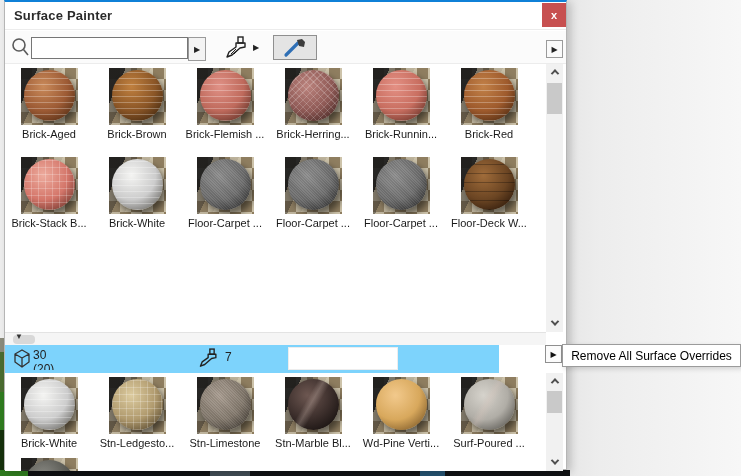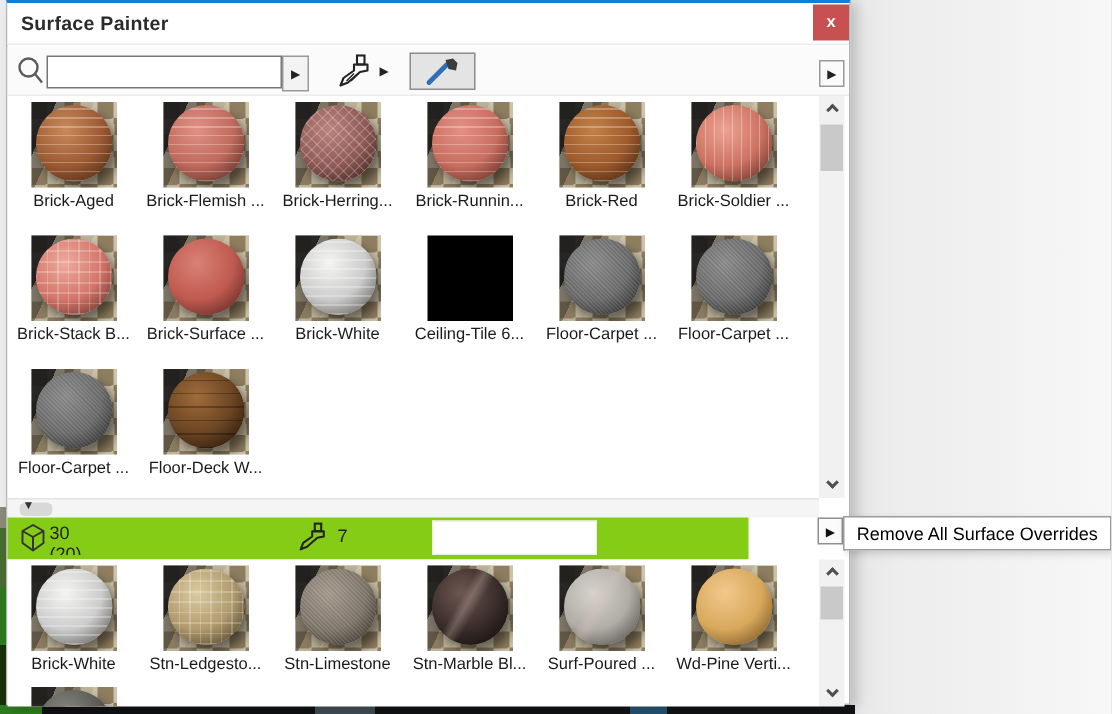--- a/index.html
+++ b/index.html
@@ -56,21 +56,21 @@
   .scroll-thumb{position:absolute;left:1px;width:15px;background:#c9c9c9;cursor:pointer;}
   .thumb-top{top:19px;height:31px;}
   .thumb-bot{top:18px;height:22px;}
 
   
   .splitter{position:absolute;left:0;top:330px;width:541px;height:13px;background:#f5f5f5;border-top:1px solid #e3e3e3;}
   .splitter-pill{position:absolute;left:8px;top:2px;width:22px;height:9px;background:#d8d8d8;border-radius:4px;cursor:pointer;}
   .splitter-caret{position:absolute;left:2px;top:-3px;font-size:8px;color:#333;}
 
   
-  .statusbar{position:absolute;left:0;top:343px;width:494px;height:28px;background:#84cc16;}
+  .statusbar{position:absolute;left:0;top:343px;width:494px;height:28px;background:#7dd3fc;}
   .cube-icon{position:absolute;left:8px;top:4px;}
   .count-block{position:absolute;left:28px;top:3px;height:22px;overflow:hidden;font-size:12px;line-height:14px;color:#222;}
   .brush-small{position:absolute;left:192px;top:3px;}
   .painted-count{position:absolute;left:220px;top:5px;font-size:12px;color:#222;}
   .status-field{position:absolute;left:283px;top:2px;width:110px;height:23px;background:#fff;border:1px solid #ededed;font-size:12px;padding:0 4px;outline:none;}
 
   
   .flyout-btn{position:absolute;left:545px;top:345px;width:17px;height:18px;background:#fbfbfb;border:1px solid #8f8f8f;display:flex;align-items:center;justify-content:center;font-size:8px;color:#111;cursor:pointer;z-index:5;}
   .flyout-menu{position:absolute;left:562px;top:344px;width:179px;height:23px;background:#fff;border:1px solid #9b9b9b;box-shadow:2px 2px 5px rgba(0,0,0,.15);z-index:5;}
   .flyout-item{width:100%;height:100%;display:flex;align-items:center;justify-content:center;font-size:12px;color:#000;cursor:pointer;white-space:nowrap;}
@@ -122,20 +122,26 @@
     <div class="palette top">
       <div class="grid rows-top" id="top-grid">
           <div class="tile">
             <div class="thumb">
               <div class="sphere" style="background-image: repeating-linear-gradient(0deg, rgba(255, 255, 255, 0.28) 0px, rgba(255, 255, 255, 0.28) 1px, rgba(0, 0, 0, 0) 1px, rgba(0, 0, 0, 0) 6px), radial-gradient(circle at 38% 32%, rgb(201, 138, 90) 0%, rgb(156, 90, 52) 52%, rgb(69, 37, 15) 95%);"></div>
             </div>
             <div class="tile-label">Brick-Aged</div>
           </div>
           <div class="tile">
             <div class="thumb">
+              <div class="sphere" style="background-image: repeating-linear-gradient(0deg, rgba(255, 255, 255, 0.28) 0px, rgba(255, 255, 255, 0.28) 1px, rgba(0, 0, 0, 0) 1px, rgba(0, 0, 0, 0) 6px), radial-gradient(circle at 38% 32%, rgb(192, 128, 63) 0%, rgb(138, 85, 38) 52%, rgb(53, 32, 12) 95%);"></div>
+            </div>
+            <div class="tile-label">Brick-Brown</div>
+          </div>
+          <div class="tile">
+            <div class="thumb">
               <div class="sphere" style="background-image: repeating-linear-gradient(0deg, rgba(255, 255, 255, 0.28) 0px, rgba(255, 255, 255, 0.28) 1px, rgba(0, 0, 0, 0) 1px, rgba(0, 0, 0, 0) 6px), radial-gradient(circle at 38% 32%, rgb(224, 145, 134) 0%, rgb(191, 106, 92) 52%, rgb(80, 40, 31) 95%);"></div>
             </div>
             <div class="tile-label">Brick-Flemish ...</div>
           </div>
           <div class="tile">
             <div class="thumb">
               <div class="sphere" style="background-image: repeating-linear-gradient(45deg, rgba(255, 255, 255, 0.18) 0px, rgba(255, 255, 255, 0.18) 1px, rgba(0, 0, 0, 0) 1px, rgba(0, 0, 0, 0) 5px), repeating-linear-gradient(-45deg, rgba(255, 255, 255, 0.18) 0px, rgba(255, 255, 255, 0.18) 1px, rgba(0, 0, 0, 0) 1px, rgba(0, 0, 0, 0) 5px), radial-gradient(circle at 38% 32%, rgb(187, 131, 125) 0%, rgb(143, 90, 86) 52%, rgb(58, 32, 29) 95%);"></div>
             </div>
             <div class="tile-label">Brick-Herring...</div>
           </div>
@@ -146,45 +152,29 @@
             <div class="tile-label">Brick-Runnin...</div>
           </div>
           <div class="tile">
             <div class="thumb">
               <div class="sphere" style="background-image: repeating-linear-gradient(0deg, rgba(255, 255, 255, 0.28) 0px, rgba(255, 255, 255, 0.28) 1px, rgba(0, 0, 0, 0) 1px, rgba(0, 0, 0, 0) 6px), radial-gradient(circle at 38% 32%, rgb(194, 129, 72) 0%, rgb(158, 90, 44) 52%, rgb(63, 34, 14) 95%);"></div>
             </div>
             <div class="tile-label">Brick-Red</div>
           </div>
           <div class="tile">
             <div class="thumb">
-              <div class="sphere" style="background-image: repeating-linear-gradient(90deg, rgba(255, 255, 255, 0.32) 0px, rgba(255, 255, 255, 0.32) 1px, rgba(0, 0, 0, 0) 1px, rgba(0, 0, 0, 0) 6px), radial-gradient(circle at 38% 32%, rgb(237, 163, 146) 0%, rgb(205, 114, 98) 52%, rgb(92, 44, 34) 95%);"></div>
-            </div>
-            <div class="tile-label">Brick-Soldier ...</div>
-          </div>
-          <div class="tile">
-            <div class="thumb">
               <div class="sphere" style="background-image: repeating-linear-gradient(0deg, rgba(255, 255, 255, 0.22) 0px, rgba(255, 255, 255, 0.22) 1px, rgba(0, 0, 0, 0) 1px, rgba(0, 0, 0, 0) 7px), repeating-linear-gradient(90deg, rgba(255, 255, 255, 0.22) 0px, rgba(255, 255, 255, 0.22) 1px, rgba(0, 0, 0, 0) 1px, rgba(0, 0, 0, 0) 7px), radial-gradient(circle at 38% 32%, rgb(237, 171, 157) 0%, rgb(212, 118, 106) 52%, rgb(96, 44, 36) 95%);"></div>
             </div>
             <div class="tile-label">Brick-Stack B...</div>
           </div>
           <div class="tile">
             <div class="thumb">
-              <div class="sphere" style="background-image: radial-gradient(circle at 38% 32%, rgb(217, 129, 117) 0%, rgb(191, 90, 80) 52%, rgb(84, 35, 29) 95%);"></div>
-            </div>
-            <div class="tile-label">Brick-Surface ...</div>
-          </div>
-          <div class="tile">
-            <div class="thumb">
               <div class="sphere" style="background-image: repeating-linear-gradient(0deg, rgba(255, 255, 255, 0.28) 0px, rgba(255, 255, 255, 0.28) 1px, rgba(0, 0, 0, 0) 1px, rgba(0, 0, 0, 0) 6px), radial-gradient(circle at 38% 32%, rgb(244, 244, 242) 0%, rgb(204, 204, 204) 52%, rgb(85, 83, 78) 95%);"></div>
             </div>
             <div class="tile-label">Brick-White</div>
-          </div>
-          <div class="tile">
-            <div class="thumb black"></div>
-            <div class="tile-label">Ceiling-Tile 6...</div>
           </div>
           <div class="tile">
             <div class="thumb">
               <div class="sphere" style="background-image: repeating-linear-gradient(45deg, rgba(255, 255, 255, 0.07) 0px, rgba(255, 255, 255, 0.07) 1px, rgba(0, 0, 0, 0.05) 1px, rgba(0, 0, 0, 0.05) 2px), radial-gradient(circle at 38% 32%, rgb(141, 141, 141) 0%, rgb(109, 109, 109) 52%, rgb(38, 38, 38) 95%);"></div>
             </div>
             <div class="tile-label">Floor-Carpet ...</div>
           </div>
           <div class="tile">
             <div class="thumb">
               <div class="sphere" style="background-image: repeating-linear-gradient(45deg, rgba(255, 255, 255, 0.07) 0px, rgba(255, 255, 255, 0.07) 1px, rgba(0, 0, 0, 0.05) 1px, rgba(0, 0, 0, 0.05) 2px), radial-gradient(circle at 38% 32%, rgb(141, 141, 141) 0%, rgb(109, 109, 109) 52%, rgb(38, 38, 38) 95%);"></div>
@@ -263,29 +253,29 @@
             <div class="tile-label">Stn-Limestone</div>
           </div>
           <div class="tile">
             <div class="thumb">
               <div class="sphere" style="background-image: linear-gradient(120deg, rgba(0, 0, 0, 0) 38%, rgba(220, 200, 190, 0.28) 46%, rgba(0, 0, 0, 0) 56%), radial-gradient(circle at 38% 32%, rgb(109, 87, 81) 0%, rgb(58, 45, 42) 52%, rgb(14, 10, 9) 95%);"></div>
             </div>
             <div class="tile-label">Stn-Marble Bl...</div>
           </div>
           <div class="tile">
             <div class="thumb">
+              <div class="sphere" style="background-image: radial-gradient(circle at 38% 32%, rgb(242, 201, 140) 0%, rgb(216, 168, 92) 52%, rgb(110, 76, 32) 95%);"></div>
+            </div>
+            <div class="tile-label">Wd-Pine Verti...</div>
+          </div>
+          <div class="tile">
+            <div class="thumb">
               <div class="sphere" style="background-image: linear-gradient(120deg, rgba(0, 0, 0, 0) 38%, rgba(220, 200, 190, 0.28) 46%, rgba(0, 0, 0, 0) 56%), radial-gradient(circle at 38% 32%, rgb(214, 211, 204) 0%, rgb(176, 173, 166) 52%, rgb(74, 72, 67) 95%);"></div>
             </div>
             <div class="tile-label">Surf-Poured ...</div>
-          </div>
-          <div class="tile">
-            <div class="thumb">
-              <div class="sphere" style="background-image: radial-gradient(circle at 38% 32%, rgb(242, 201, 140) 0%, rgb(216, 168, 92) 52%, rgb(110, 76, 32) 95%);"></div>
-            </div>
-            <div class="tile-label">Wd-Pine Verti...</div>
           </div>
           <div class="tile">
             <div class="thumb">
               <div class="sphere" style="background-image: radial-gradient(circle at 38% 32%, rgb(138, 138, 132) 0%, rgb(90, 90, 84) 52%, rgb(32, 32, 28) 95%);"></div>
             </div>
             <div class="tile-label"></div>
           </div>
         </div>
     </div>
 

